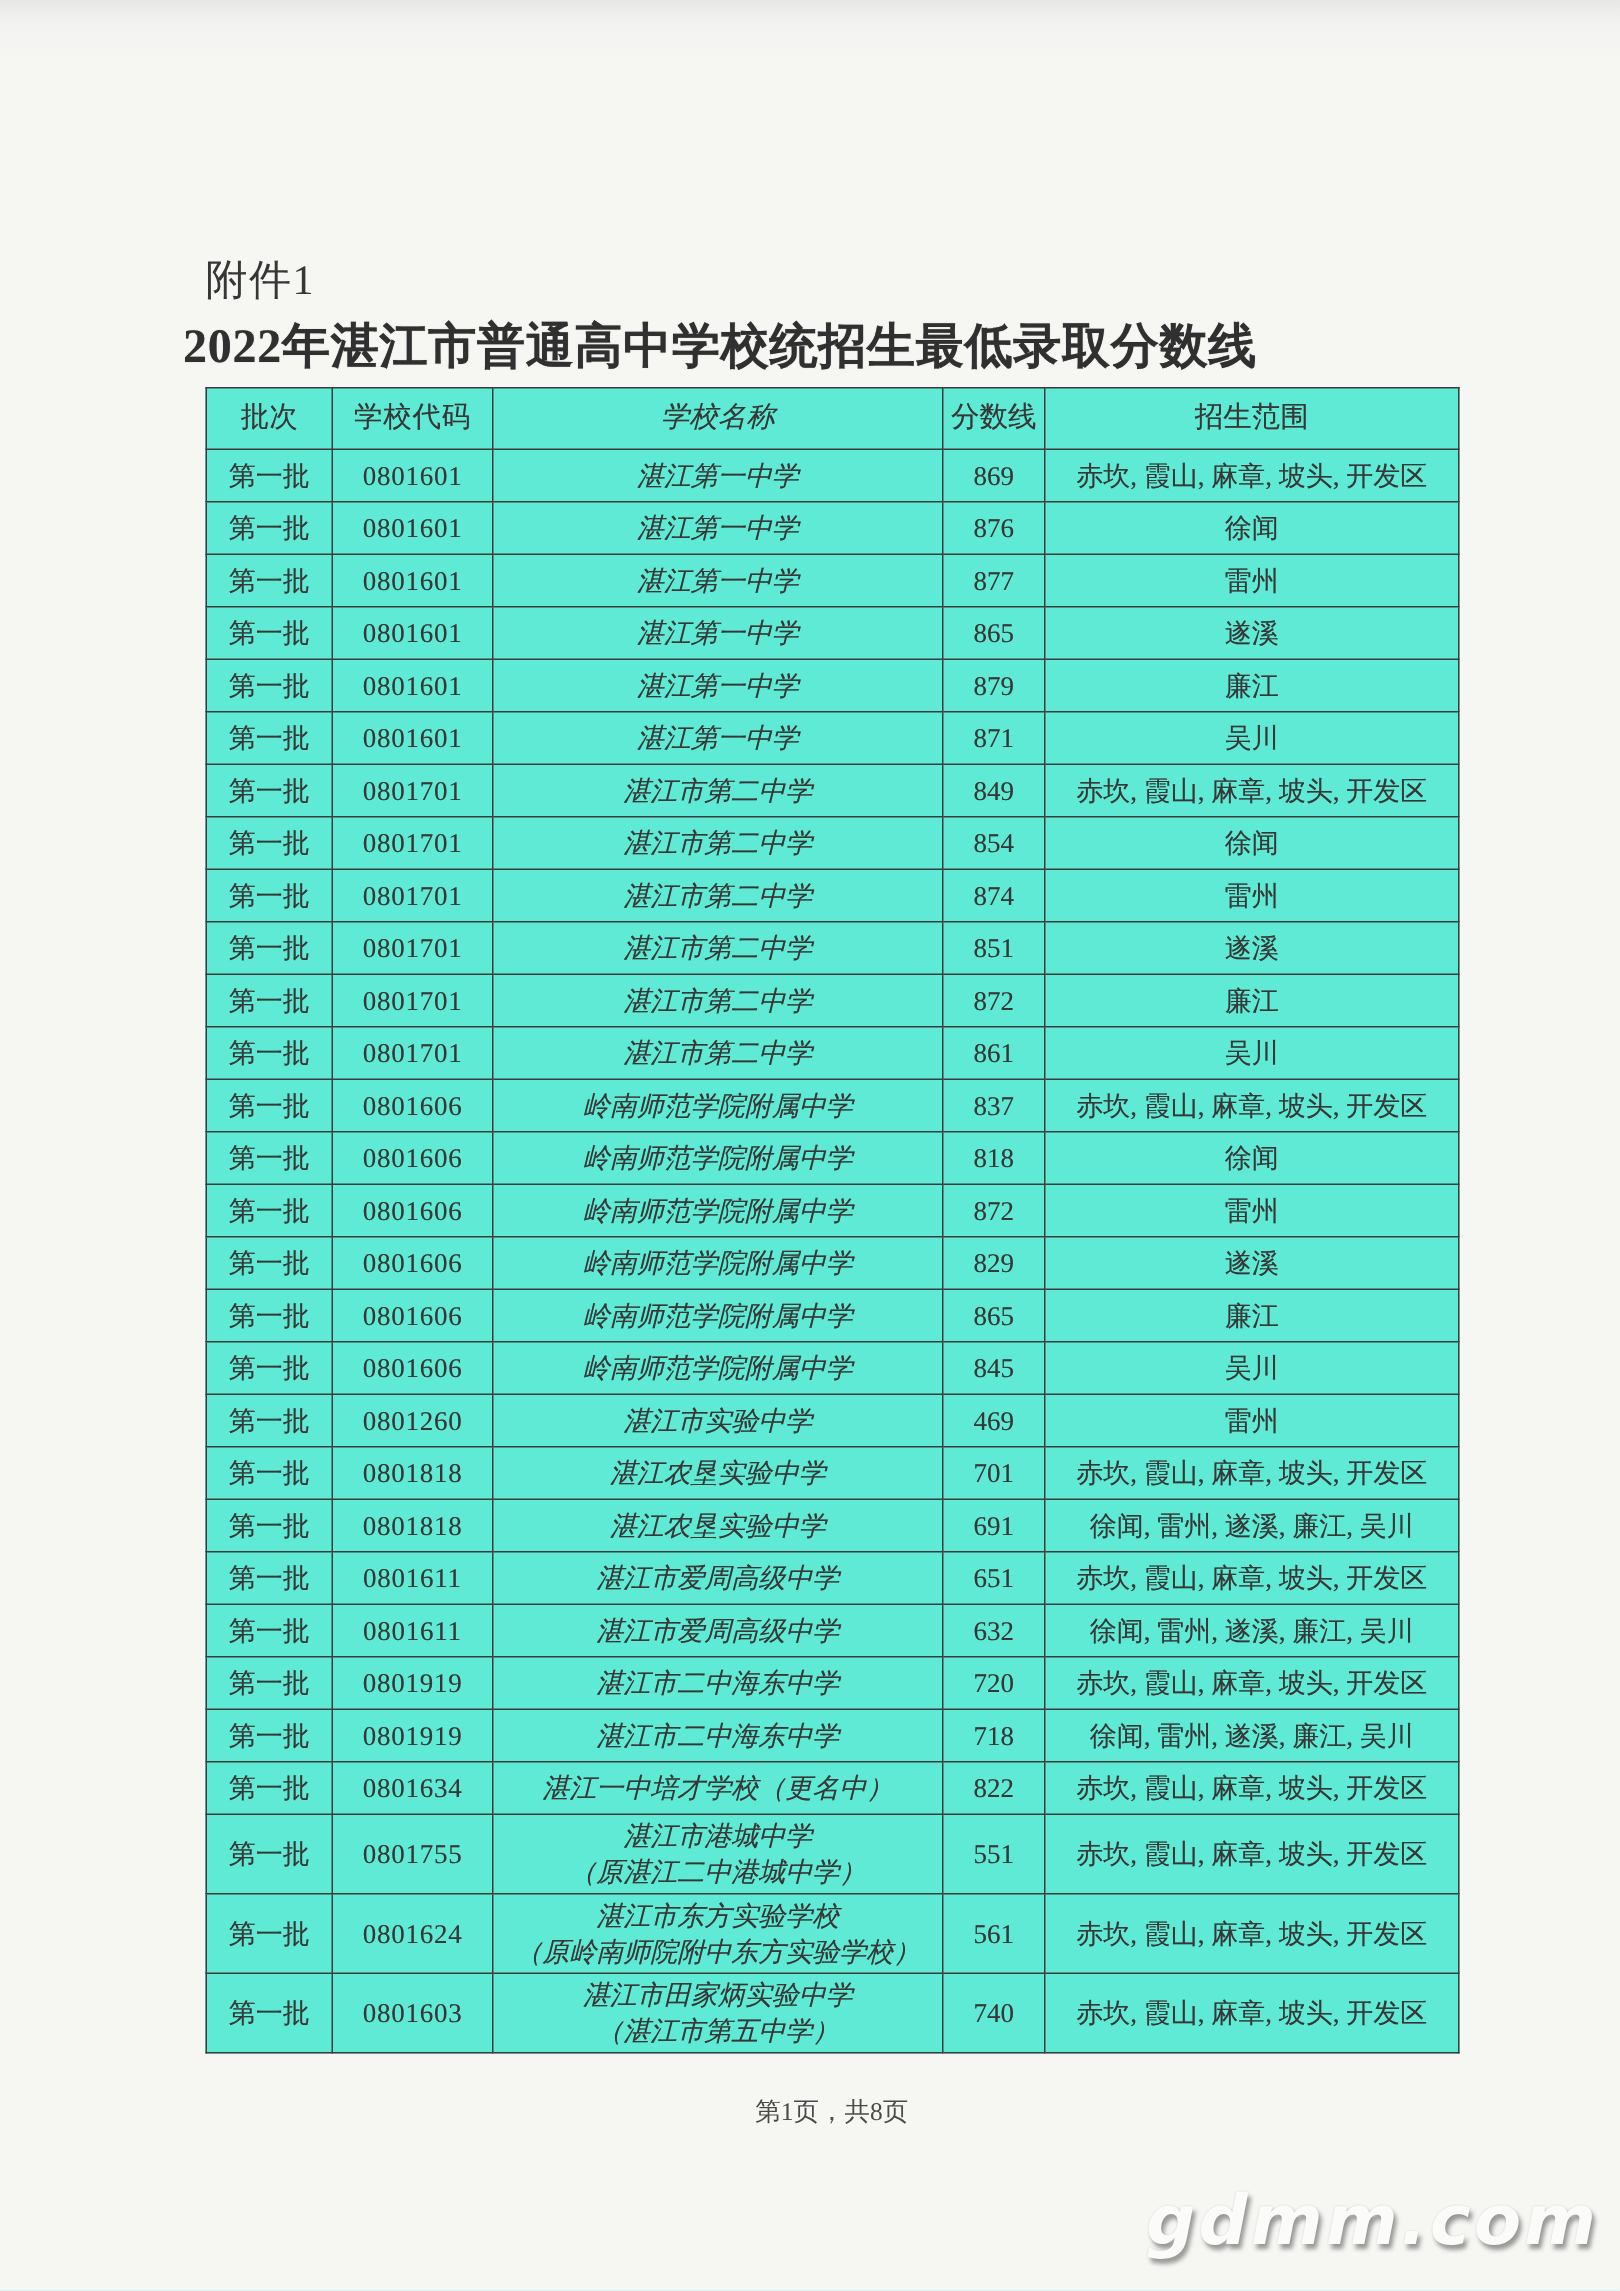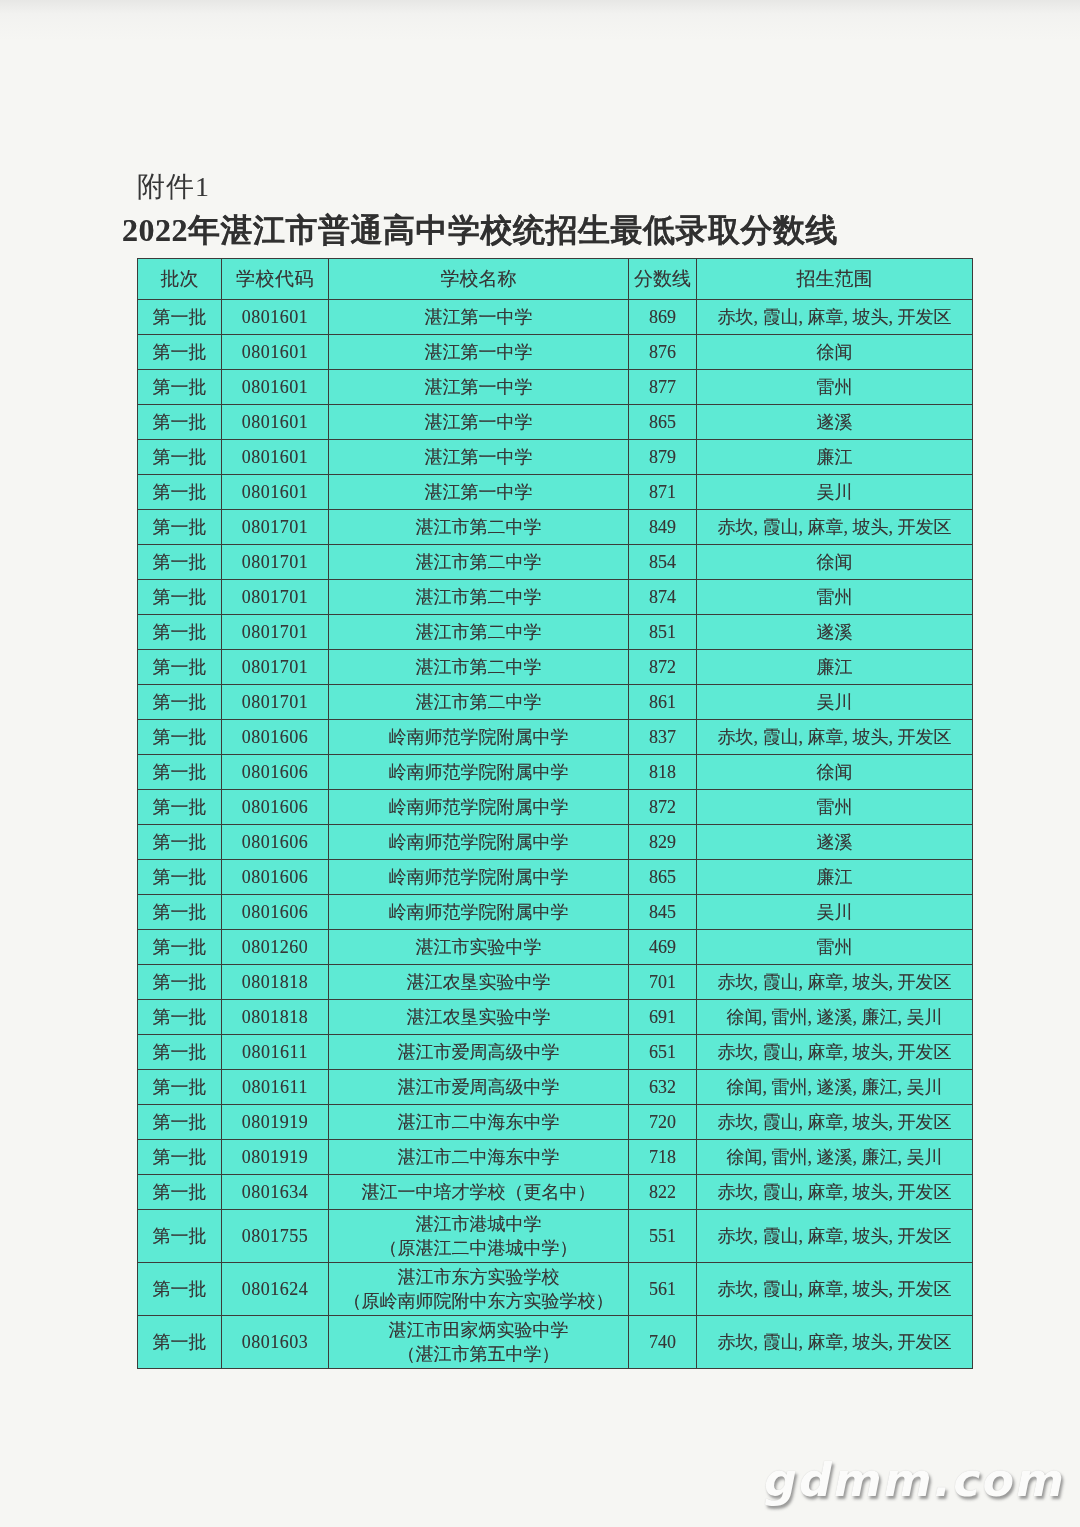--- a/index.html
+++ b/index.html
@@ -59,21 +59,21 @@
   }
   table.score-table th {
     height: 36px;
     font-size: 19px;
   }
   table.score-table td {
     height: 30px;
   }
   .col-batch  { width: 84px; }
   .col-code   { width: 107px; letter-spacing: 0.5px; }
-  .col-name   { width: 300px; }
+  .col-name   { width: 300px; font-style: italic; }
   .col-score  { width: 68px; }
   .col-region { width: 276px; }
   .page-indicator {
     position: absolute;
     left: 137px;
     top: 1396px;
     width: 835px;
     text-align: center;
     font-size: 17px;
     color: #4a4a4a;
@@ -320,16 +320,17 @@
           <td class="col-batch">第一批</td>
           <td class="col-code">0801603</td>
           <td class="col-name">湛江市田家炳实验中学
 （湛江市第五中学）</td>
           <td class="col-score">740</td>
           <td class="col-region">赤坎, 霞山, 麻章, 坡头, 开发区</td>
         </tr>
       </tbody>
   </table>
 
+  <div class="page-indicator">第1页，共8页</div>
 
   <div class="watermark">gdmm.com</div>
 
 </div>
 
 </body></html>

